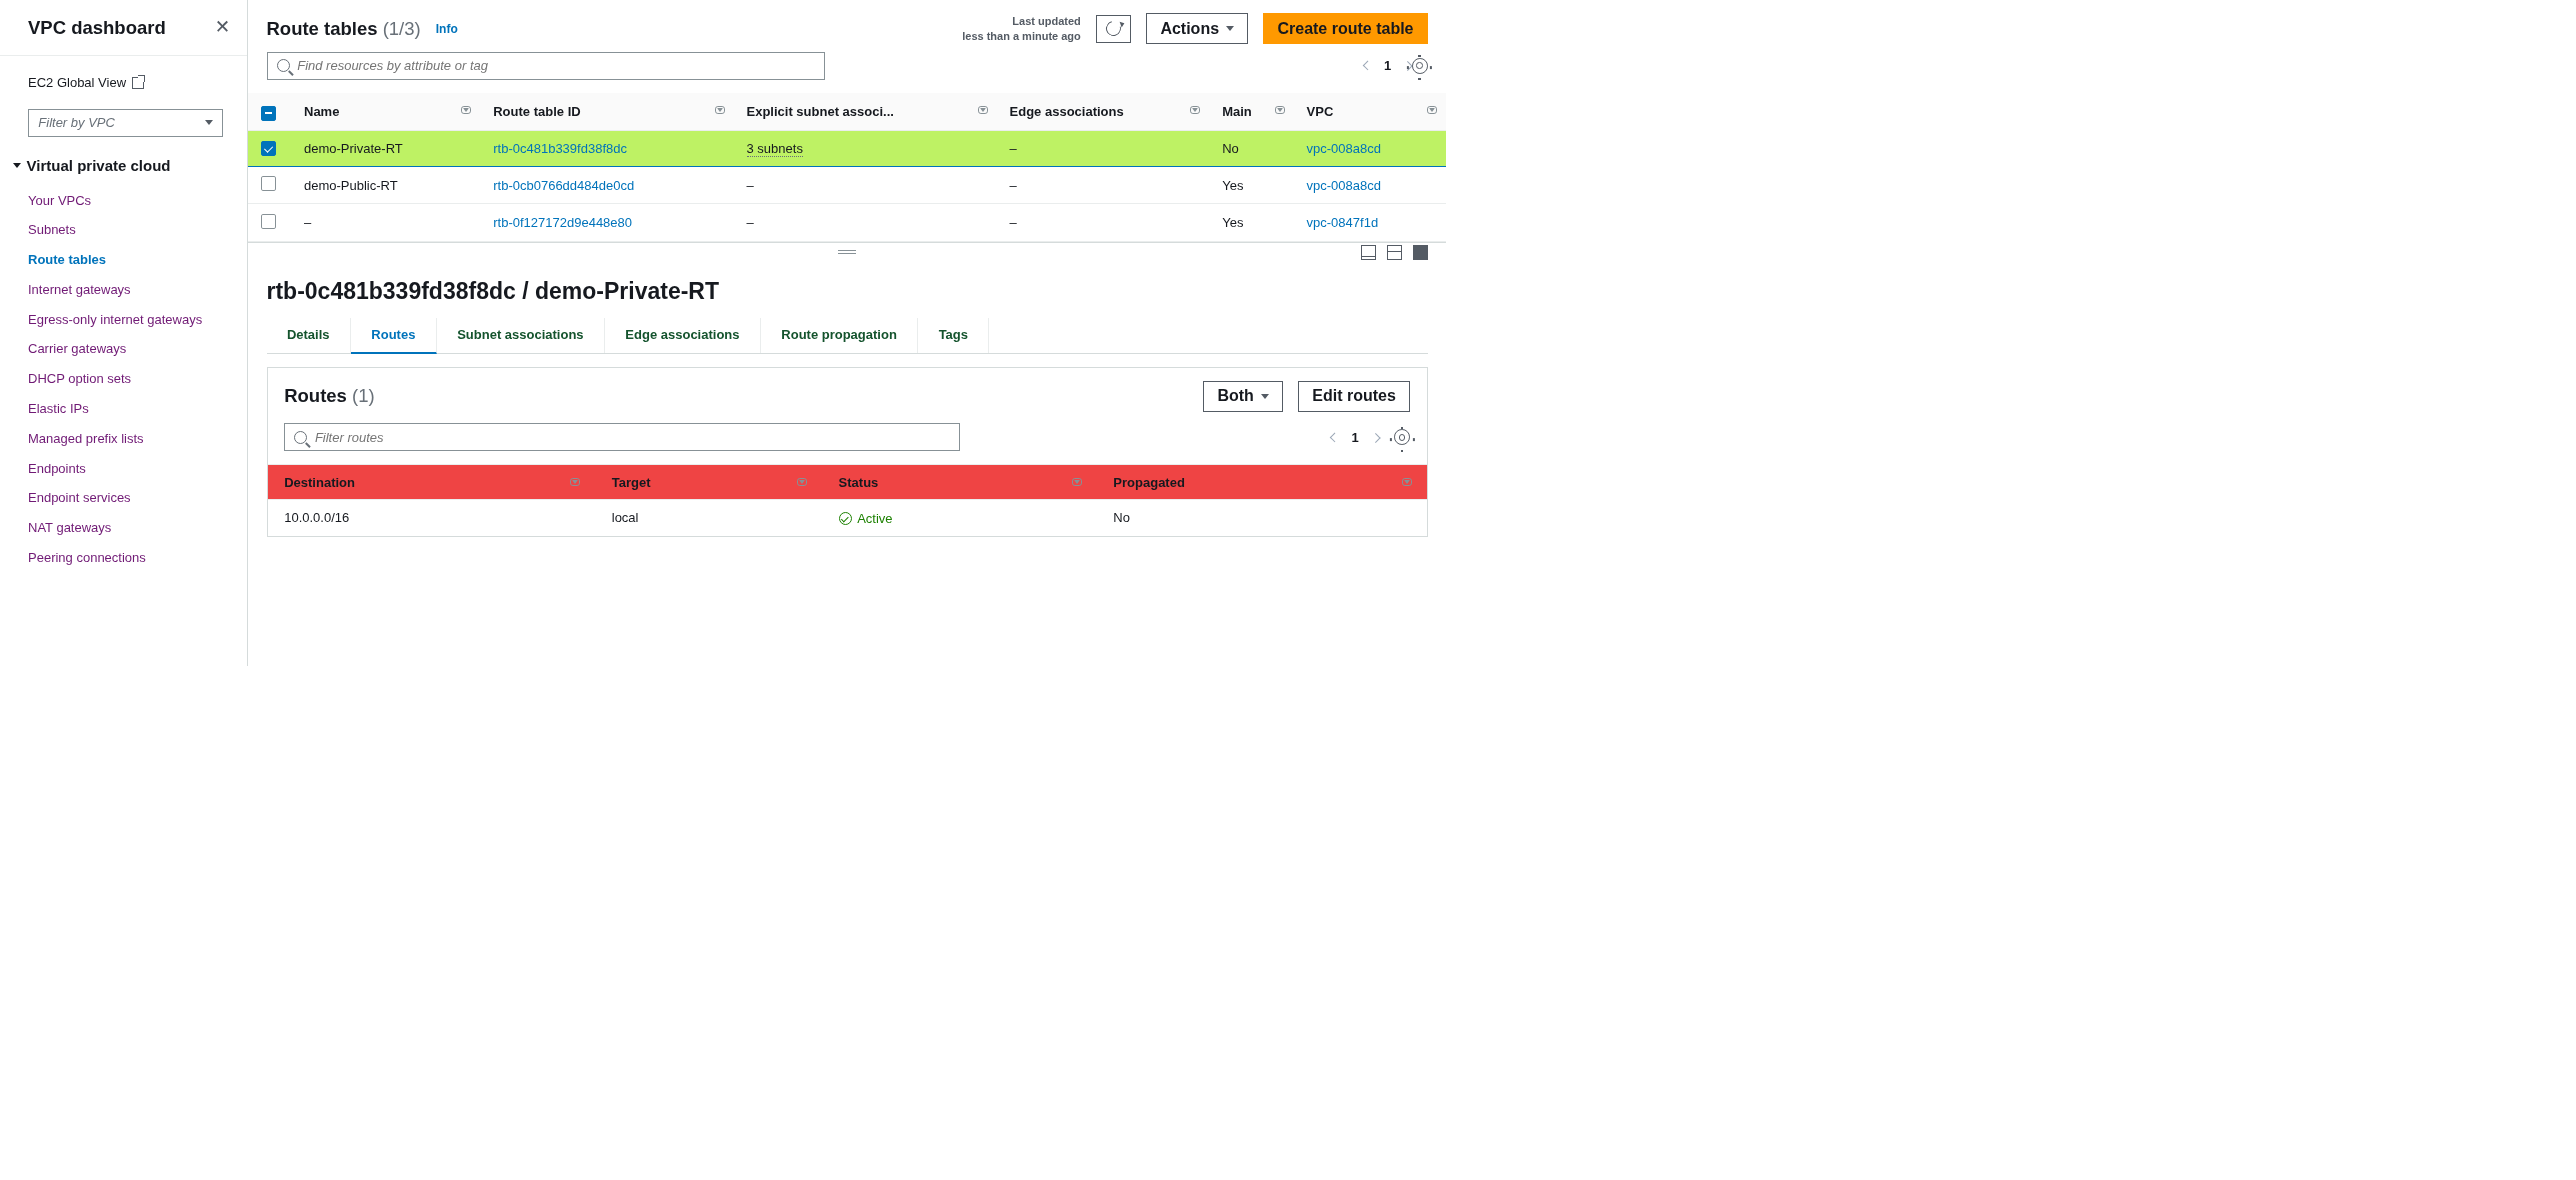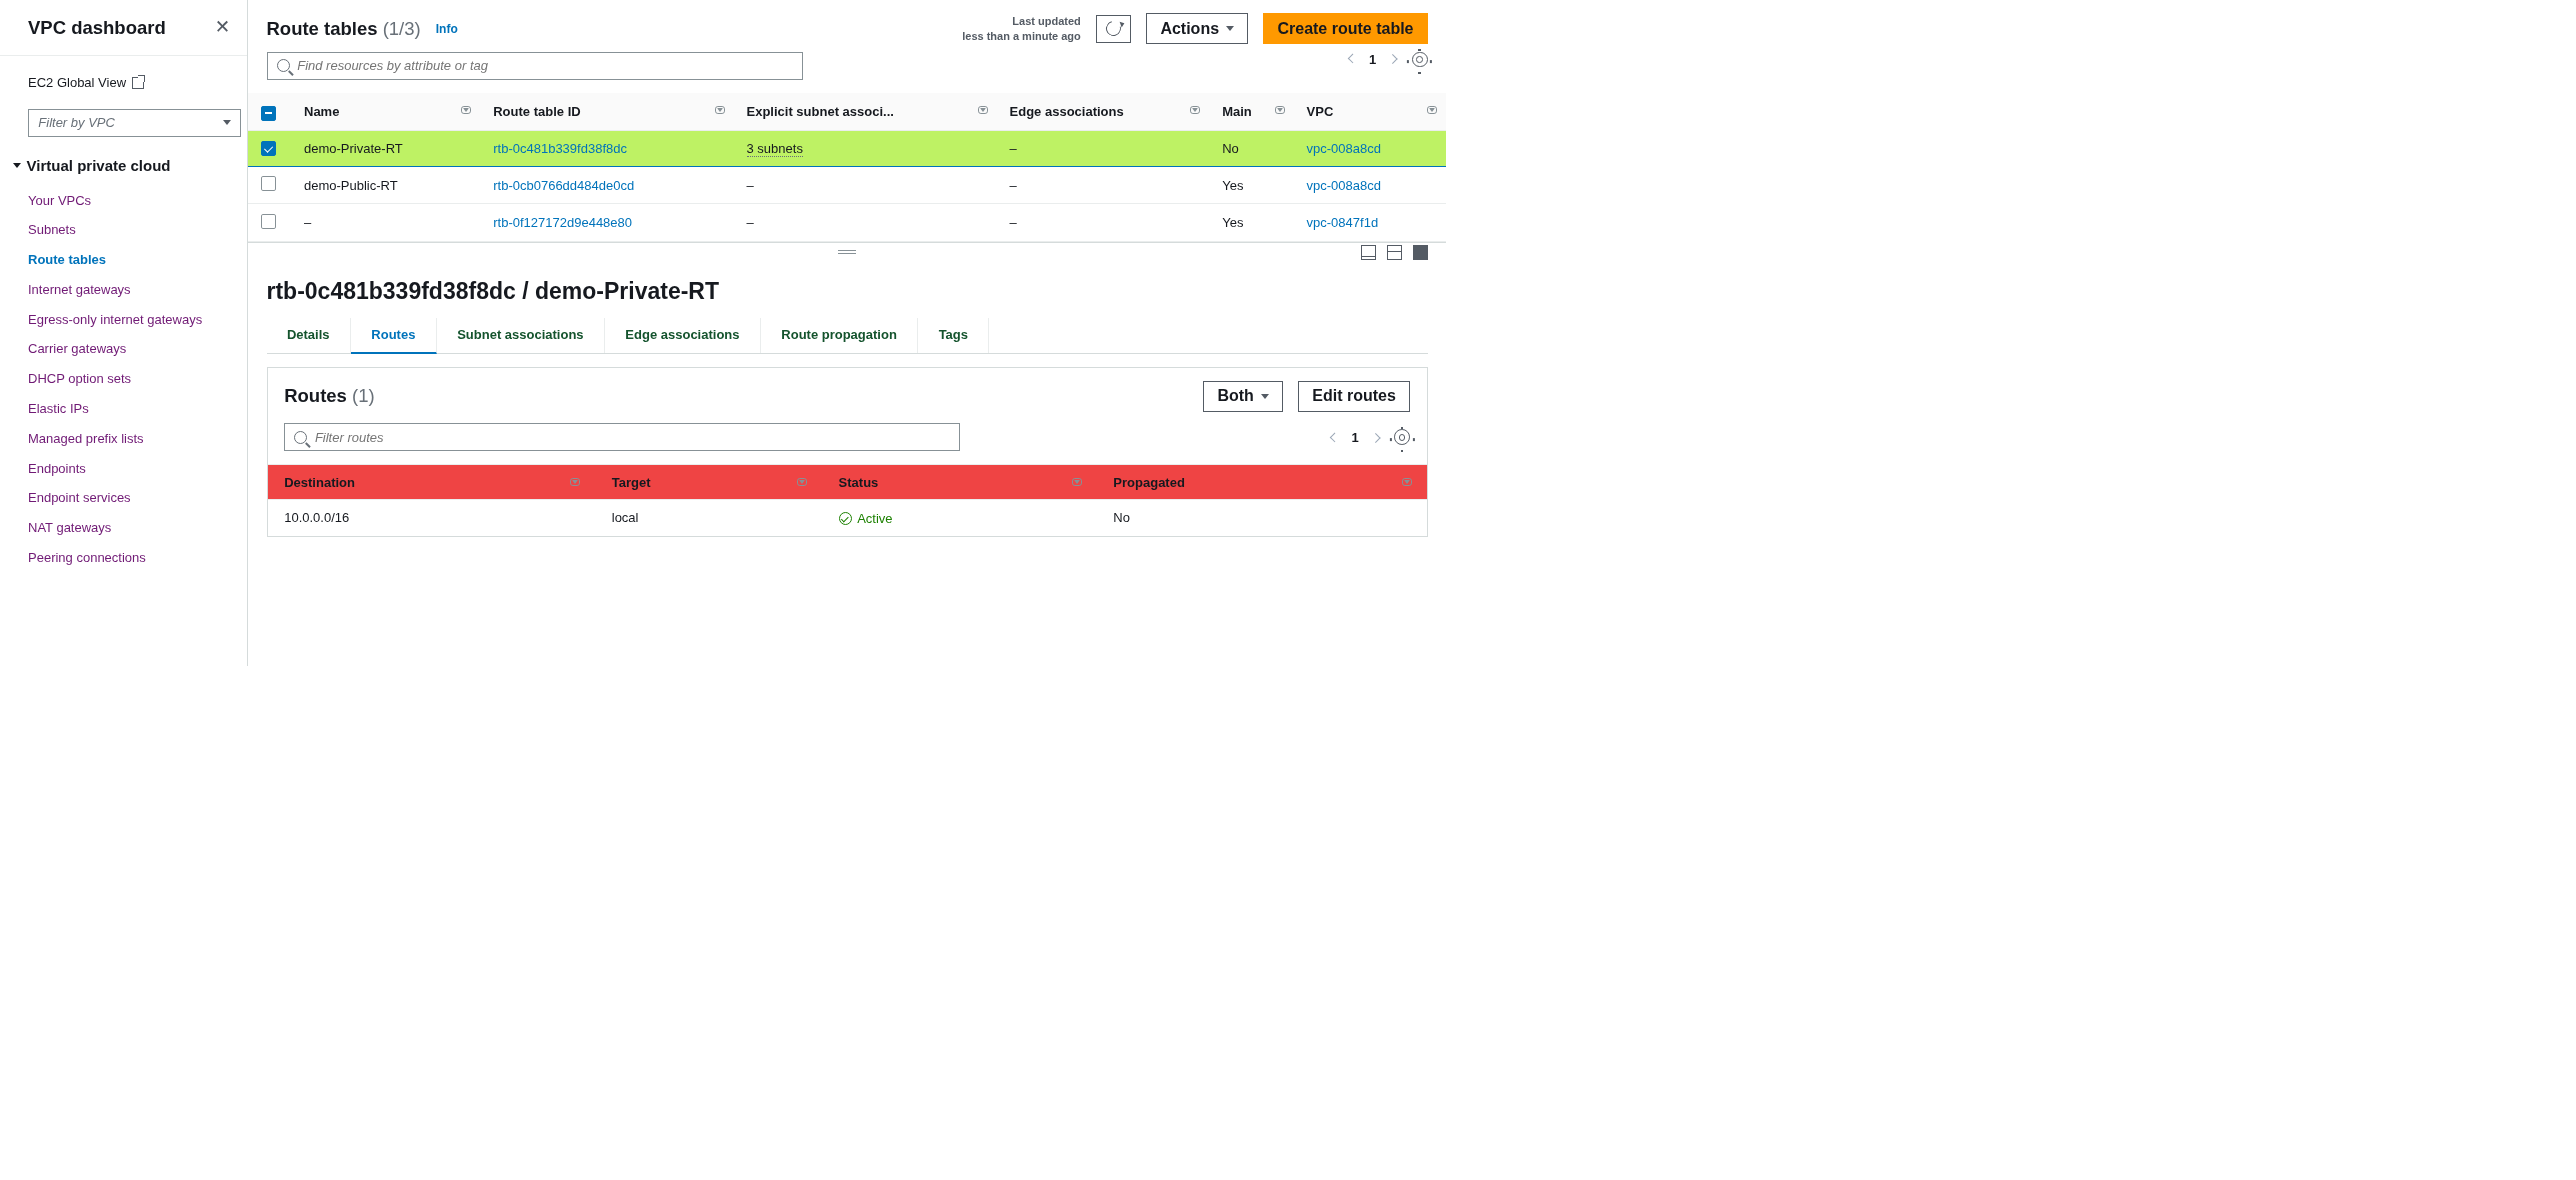--- a/index.html
+++ b/index.html
@@ -8,21 +8,21 @@
   
   
   .sidebar { width: 248px; flex: 0 0 248px; border-right: 0.9px solid #d5dbdb; display:flex; flex-direction:column; background:#fff;}
   .sidebar-header { padding: 16.7px 16.7px 16.7px 28px; display:flex; align-items:center; border-bottom:0.9px solid #eaeded; }
   .sidebar-title { font-size: 18.5px; font-weight:700; flex:1; }
   .close-x { font-size:18.5px; font-weight:400; color:#545b64; cursor:pointer; line-height:1; }
   .sidebar-body { padding: 16.7px 16.7px 0 28px; }
   .ext-link { font-size:13px; display:inline-flex; align-items:center; gap:5.6px; color:#16191f; margin-bottom:18.5px; cursor:pointer;}
   .ext-icon { width:12px; height:12px; border:1.4px solid #545b64; position:relative; display:inline-block;}
   .ext-icon::after{content:""; position:absolute; top:-2.8px; right:-2.8px; width:6.5px; height:6.5px; border-top:1.4px solid #545b64; border-right:1.4px solid #545b64; background:#fff;}
-  .filter-vpc { display:flex; align-items:center; justify-content:space-between; border:0.9px solid #879196; padding:5.6px 9.3px; width:213px; font-size:13px; font-style:italic; color:#687078; cursor:pointer; margin-bottom:20.4px;}
+  .filter-vpc { display:flex; align-items:center; justify-content:space-between; border:0.9px solid #879196; padding:5.6px 9.3px; width:195px; font-size:13px; font-style:italic; color:#687078; cursor:pointer; margin-bottom:20.4px;}
   .caret-down { width:0; height:0; border-left:4.6px solid transparent; border-right:4.6px solid transparent; border-top:5.6px solid #545b64; }
   .nav-section-title { font-size:15px; font-weight:700; display:flex; align-items:center; gap:5.6px; margin-bottom:11px; cursor:pointer;}
   .nav-caret { width:0; height:0; border-left:4.6px solid transparent; border-right:4.6px solid transparent; border-top:5.6px solid #16191f; margin-left:-15px; }
   .nav-list { list-style:none; }
   .nav-item { font-size:13px; padding:7.4px 0; cursor:pointer; color:#701a75;}
   .nav-item.active { color:#0073bb; font-weight:700; }
   
   
   .main { flex:1; display:flex; flex-direction:column; overflow:hidden; }
   .top-panel { border-bottom:0.9px solid #d5dbdb; }
@@ -31,21 +31,21 @@
   .page-title .muted { color:#687078; font-weight:400;}
   .info-link { font-size:12px; font-weight:700; color:#0073bb; cursor:pointer;}
   .header-spacer{flex:1;}
   .last-updated { text-align:right; font-size:11px; color:#545b64; line-height:1.3;font-weight:bold;}
   .btn { border:0.9px solid #545b64; background:#fff; padding:5.6px 13px; font-size:16px; font-weight:700; cursor:pointer; display:inline-flex; align-items:center; gap:7.4px; color:#16191f;}
   .btn.icon-only{ padding:5.6px 9.3px;}
   .btn.primary { background:#ff9900; border-color:#ff9900; color:#16191f;}
   .refresh-icon { width:15px; height:15px; border:1.9px solid #545b64; border-radius:50%; border-top-color:transparent; position:relative; transform:rotate(30deg);}
   .refresh-icon::after{content:""; position:absolute; top:-3.7px; right:-1.9px; width:0;height:0; border-left:3.7px solid transparent;border-right:3.7px solid transparent;border-bottom:4.6px solid #545b64; transform:rotate(40deg);}
   
-  .search-row { display:flex; align-items:flex-start; padding:0 18.5px 13px 18.5px; gap:15px;}
+  .search-row { display:flex; align-items:center; padding:0 18.5px 13px 18.5px; }
   .search-box { flex:1; max-width:676px; border:0.9px solid #879196; display:flex; align-items:center; padding:5.6px 9.3px; gap:7.4px;}
   .search-ico { width:13px;height:13px;border:1.9px solid #687078;border-radius:50%;position:relative;}
   .search-ico::after{content:"";position:absolute;width:5.6px;height:1.9px;background:#687078; bottom:-2.8px; right:-4.6px; transform:rotate(45deg);}
   .search-box input { border:none; outline:none; flex:1; font-size:13px; font-style:italic; color:#687078;}
   .search-right-spacer{flex:1;}
   .pager { display:flex; align-items:center; gap:13px;}
   .chev { width:7.4px;height:7.4px;border-left:1.9px solid #9ba7b6;border-bottom:1.9px solid #9ba7b6; transform:rotate(45deg); cursor:pointer;}
   .chev.right{ transform:rotate(-135deg);}
   .pager .num{ font-size:13px; font-weight:700;}
   .gear-ico { width:15.8px;height:15.8px; position:relative; cursor:pointer;}

